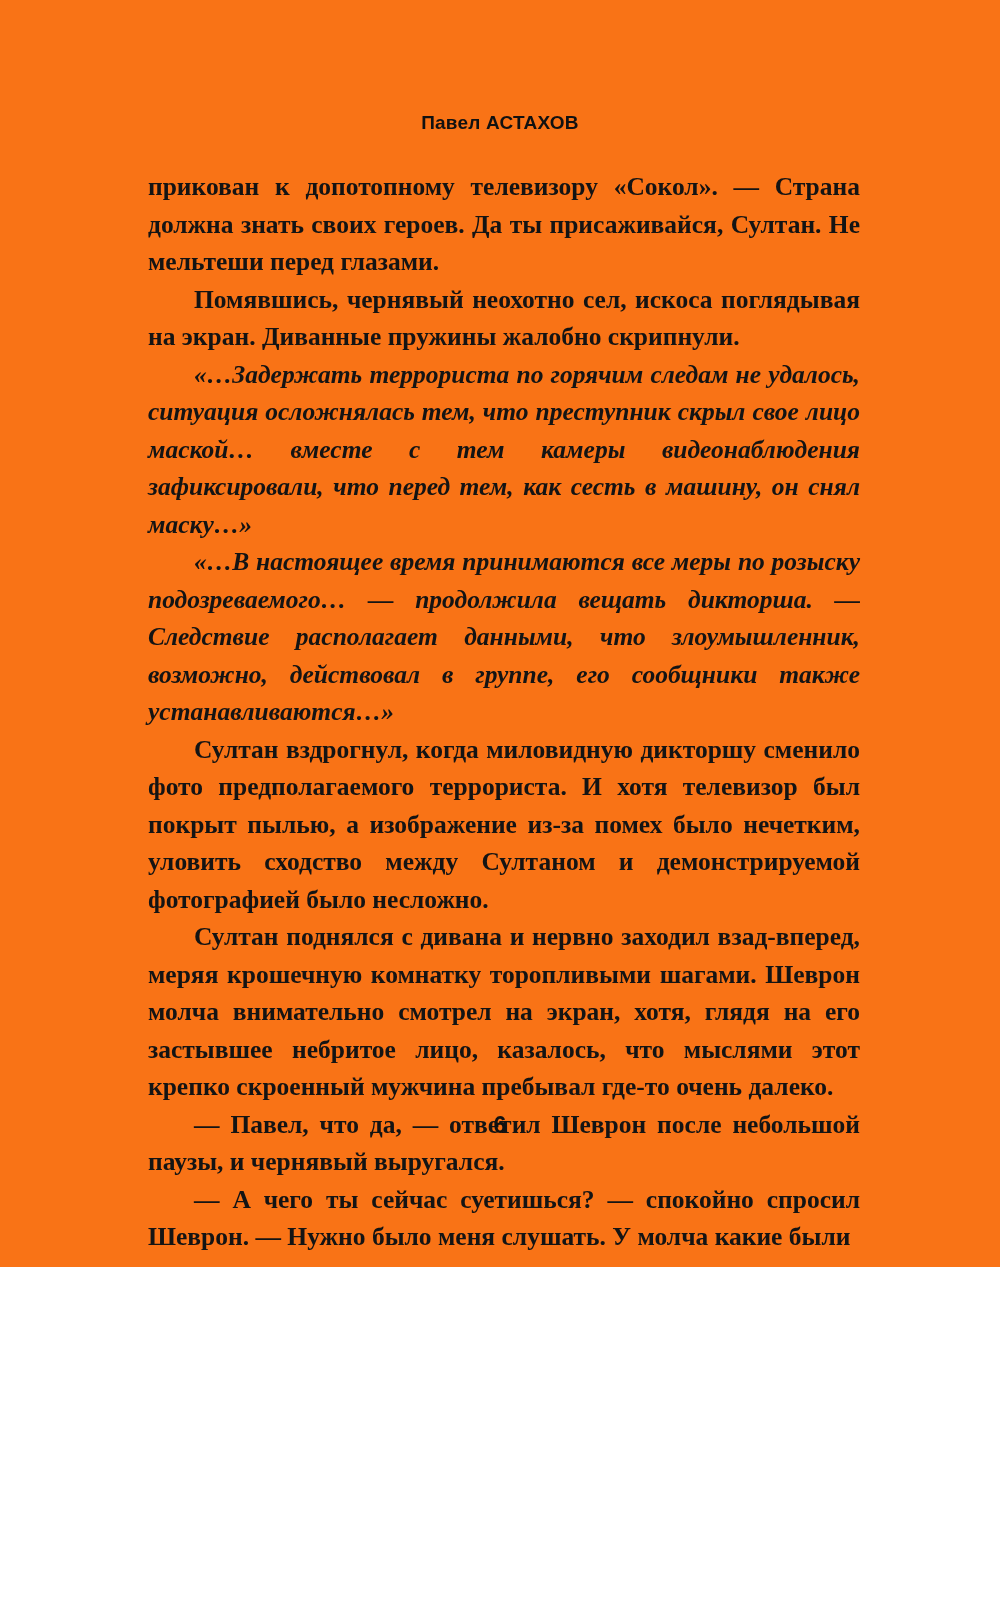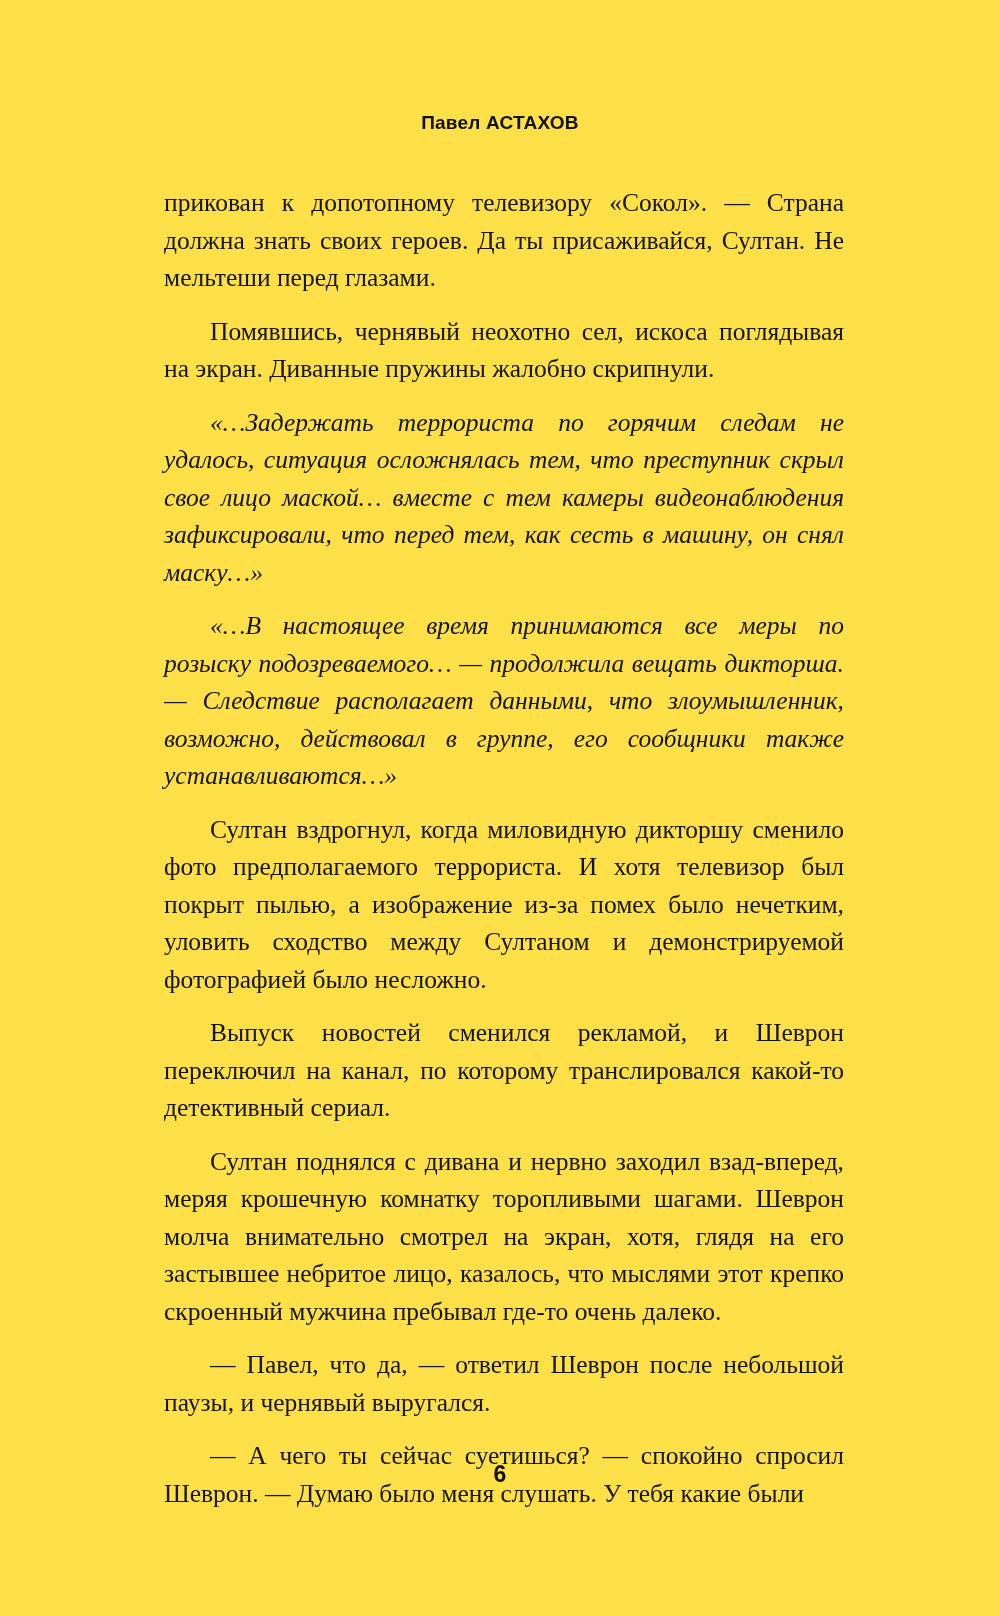--- a/index.html
+++ b/index.html
@@ -10,50 +10,51 @@
   body {
     width: 1000px;
     height: 1616px;
     font-family: "Liberation Serif", serif;
     color: #1a1a1a;
     -webkit-font-smoothing: antialiased;
   }
   .page {
     position: relative;
     width: 1000px;
-    height: 1616px;
+    height: 1267px;
     box-sizing: border-box;
-    background: #fde047;
+    background: #f97316;
   }
   .running-head {
     position: absolute;
     top: 112px;
     left: 0;
     width: 1000px;
     text-align: center;
     font-family: "Liberation Sans", sans-serif;
     font-weight: bold;
     font-size: 19px;
     letter-spacing: 0.2px;
     color: #111111;
   }
   .body-block {
     position: absolute;
     top: 168px;
     left: 148px;
     width: 712px;
   }
   p {
-    margin: 16px;
+    margin: 0;
     font-size: 25.5px;
     line-height: 37.5px;
     text-align: justify;
     text-justify: inter-word;
     hyphens: manual;
     color: #141414;
+    font-weight: bold;
   }
   p.indent {
     text-indent: 46px;
   }
   p.italic {
     font-style: italic;
   }
   .folio {
     position: absolute;
     bottom: 128px;
@@ -72,21 +73,20 @@
 <div class="page">
 
   <div class="running-head">Павел АСТАХОВ</div>
 
   <div class="body-block">
     <p>прикован к допотопному телевизору «Сокол». — Страна должна знать своих героев. Да ты присаживайся, Султан. Не мельтеши перед глазами.</p>
     <p class="indent">Помявшись, чернявый неохотно сел, искоса поглядывая на экран. Диванные пружины жалобно скрипнули.</p>
     <p class="indent italic">«…Задержать террориста по горячим следам не удалось, ситуация осложнялась тем, что преступник скрыл свое лицо маской… вместе с тем камеры видеонаблюдения зафиксировали, что перед тем, как сесть в машину, он снял маску…»</p>
     <p class="indent italic">«…В настоящее время принимаются все меры по розыску подозреваемого… — продолжила вещать дикторша. — Следствие располагает данными, что злоумышленник, возможно, действовал в группе, его сообщники также устанавливаются…»</p>
     <p class="indent">Султан вздрогнул, когда миловидную дикторшу сменило фото предполагаемого террориста. И хотя телевизор был покрыт пылью, а изображение из-за помех было нечетким, уловить сходство между Султаном и демонстрируемой фотографией было несложно.</p>
-    <p class="indent">Выпуск новостей сменился рекламой, и Шеврон переключил на канал, по которому транслировался какой-то детективный сериал.</p>
     <p class="indent">Султан поднялся с дивана и нервно заходил взад-вперед, меряя крошечную комнатку торопливыми шагами. Шеврон молча внимательно смотрел на экран, хотя, глядя на его застывшее небритое лицо, казалось, что мыслями этот крепко скроенный мужчина пребывал где-то очень далеко.</p>
     <p class="indent">— Павел, что да, — ответил Шеврон после небольшой паузы, и чернявый выругался.</p>
-    <p class="indent">— А чего ты сейчас суетишься? — спокойно спросил Шеврон. — Думаю было меня слушать. У тебя какие были</p>
+    <p class="indent">— А чего ты сейчас суетишься? — спокойно спросил Шеврон. — Нужно было меня слушать. У молча какие были</p>
   </div>
 
   <div class="folio">6</div>
 
 </div>
 
 </body></html>

